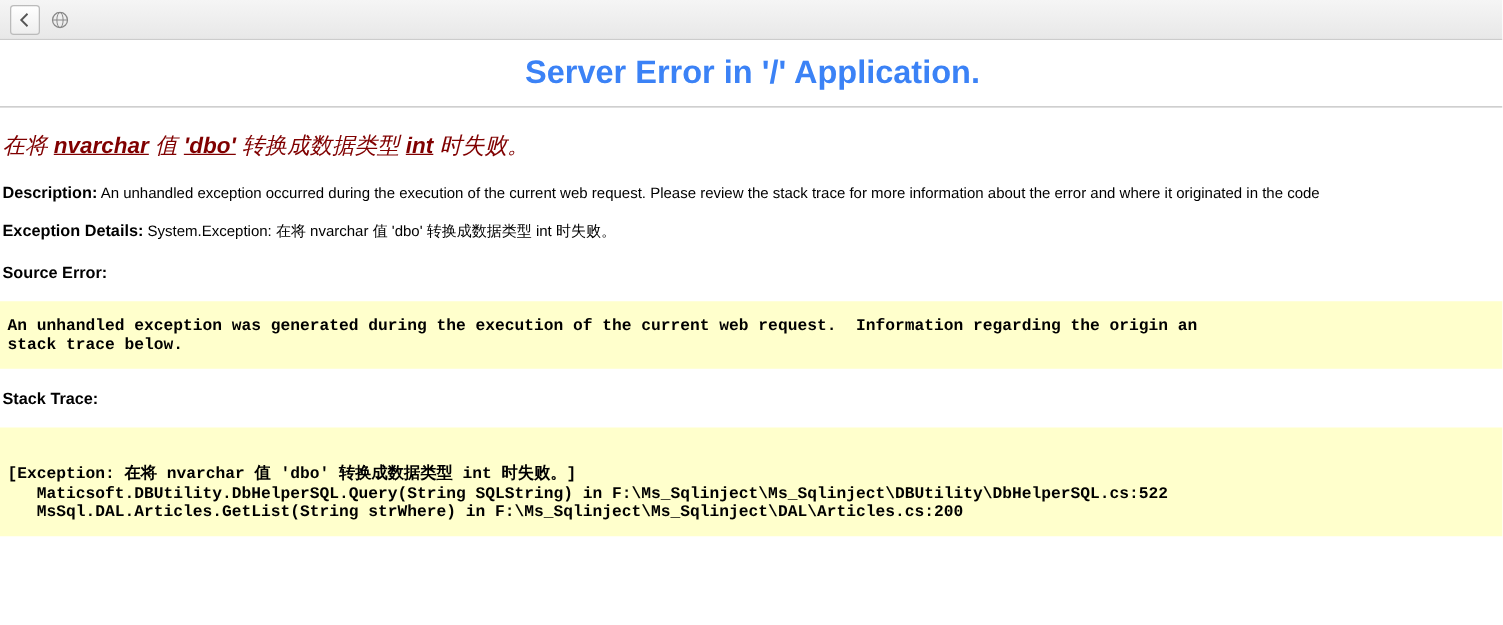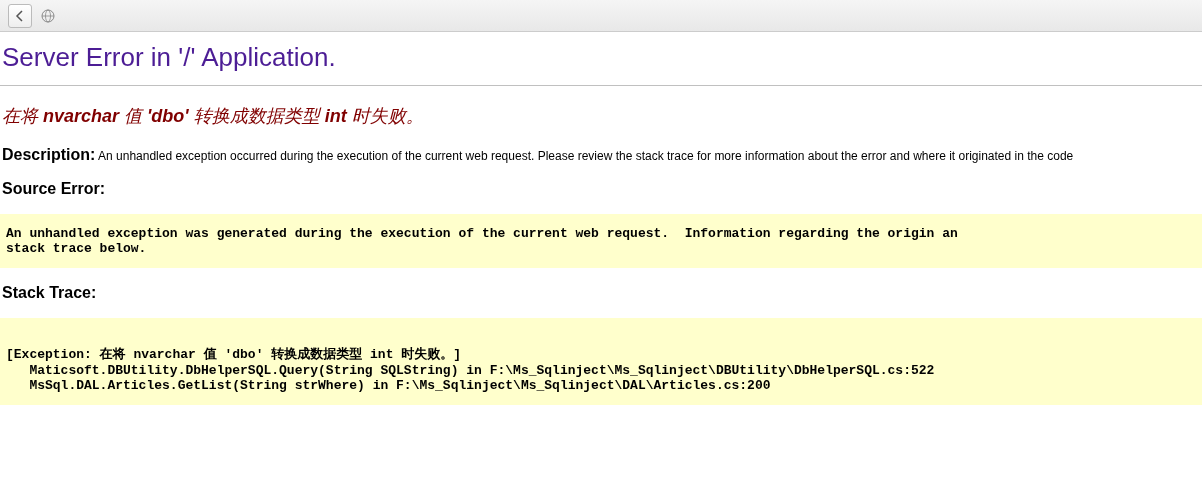--- a/index.html
+++ b/index.html
@@ -3,26 +3,26 @@
   <meta charset="utf-8">
   <style>
     * { margin: 0; padding: 0; box-sizing: border-box; }
     body { font-family: Arial, sans-serif; font-size: 11pt; background: #fff; width: 1202px; overflow: hidden; }
     .browser-bar { height: 32px; background: linear-gradient(to bottom, #f5f5f5, #e8e8e8); border-bottom: 1px solid #ccc; display: flex; align-items: center; padding: 0 8px; }
     .back-btn { width: 24px; height: 24px; border: 1px solid #bbb; border-radius: 3px; background: linear-gradient(to bottom, #fff, #eee); display: flex; align-items: center; justify-content: center; margin-right: 8px; cursor: pointer; }
     .globe-icon { width: 16px; height: 16px; margin-right: 6px; display: flex; align-items: center; justify-content: center; }
     .url-host { font-family: "Courier New", monospace; font-size: 13px; color: #000; font-weight: bold; }
     .url-path { font-family: "Courier New", monospace; font-size: 13px; color: #888; }
     .content { padding: 10px 0 0 0; }
-    h1 { font-family: "Trebuchet MS", Tahoma, Verdana, sans-serif; color: #4c1d95; font-weight: normal; font-size: 26px; padding: 0 0 8px 2px; }
+    h1 { font-family: "Trebuchet MS", Tahoma, Verdana, sans-serif; color: #3b82f6; font-weight: bold; font-size: 26px; padding: 0 0 8px 2px; text-align: center; }
     hr { border: none; border-top: 1px solid silver; margin: 4px 0 18px 0; }
     h2 { font-family: "Trebuchet MS", Verdana, sans-serif; font-style: italic; color: maroon; font-weight: normal; font-size: 18px; padding: 0 0 18px 2px; }
-    h2 b { font-style: italic; }
+    h2 b { font-style: italic; text-decoration: underline; }
     .section { font-family: Arial; font-size: 12px; margin: 0 0 16px 2px; }
-    .section b { font-family: Arial; font-size: 16px; font-weight: bold; }
+    .section b { font-family: Arial; font-size: 13px; font-weight: bold; }
     .codeblock { background: #ffffcc; font-family: Consolas, "Courier New", monospace; font-size: 13px; padding: 12px 6px; margin: 6px 0 16px 0; white-space: pre; overflow: hidden; font-weight: bold; }
   </style>
 </head>
 <body>
 
 <div class="browser-bar">
   <div class="back-btn">
     <svg width="12" height="12" viewBox="0 0 12 12">
         <path d="M8 1 L3 6 L8 11" stroke="#555" stroke-width="1.5" fill="none"></path>
       </svg>
@@ -34,20 +34,21 @@
         <line x1="1" y1="7" x2="13" y2="7" stroke="#888" stroke-width="0.8"></line>
       </svg>
   </span>
 </div>
 
 <div class="content">
   <h1>Server Error in '/' Application.</h1>
   <hr>
   <h2><span>在将 </span><b>nvarchar</b><span> 值 </span><b>'dbo'</b><span> 转换成数据类型 </span><b>int</b><span> 时失败。</span></h2>
   <div class="section"><b>Description:</b><span> An unhandled exception occurred during the execution of the current web request. Please review the stack trace for more information about the error and where it originated in the code</span></div>
+  <div class="section"><b>Exception Details:</b><span> System.Exception: 在将 nvarchar 值 'dbo' 转换成数据类型 int 时失败。</span></div>
   <div class="section"><b>Source Error:</b></div>
   <div class="codeblock">An unhandled exception was generated during the execution of the current web request.  Information regarding the origin an
 stack trace below.</div>
   <div class="section"><b>Stack Trace:</b></div>
   <div class="codeblock">
 [Exception: 在将 nvarchar 值 'dbo' 转换成数据类型 int 时失败。]
    Maticsoft.DBUtility.DbHelperSQL.Query(String SQLString) in F:\Ms_Sqlinject\Ms_Sqlinject\DBUtility\DbHelperSQL.cs:522
    MsSql.DAL.Articles.GetList(String strWhere) in F:\Ms_Sqlinject\Ms_Sqlinject\DAL\Articles.cs:200</div>
 </div>
 

